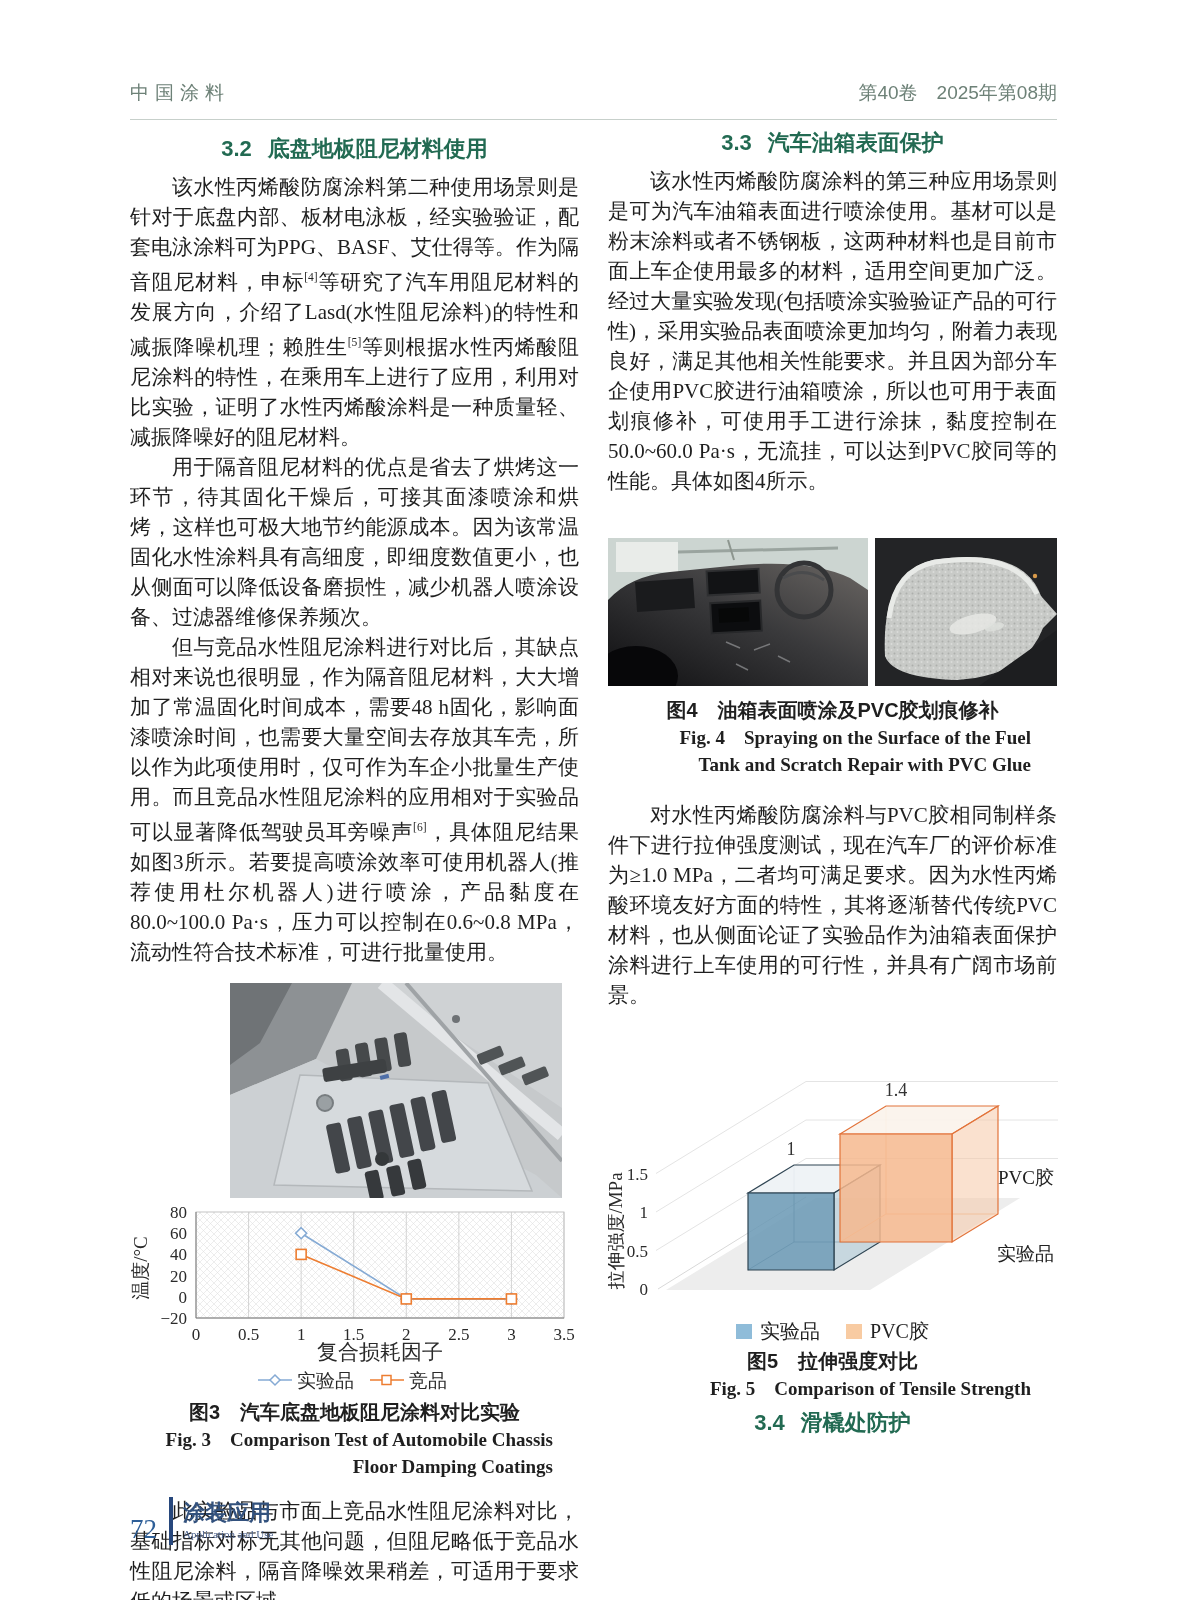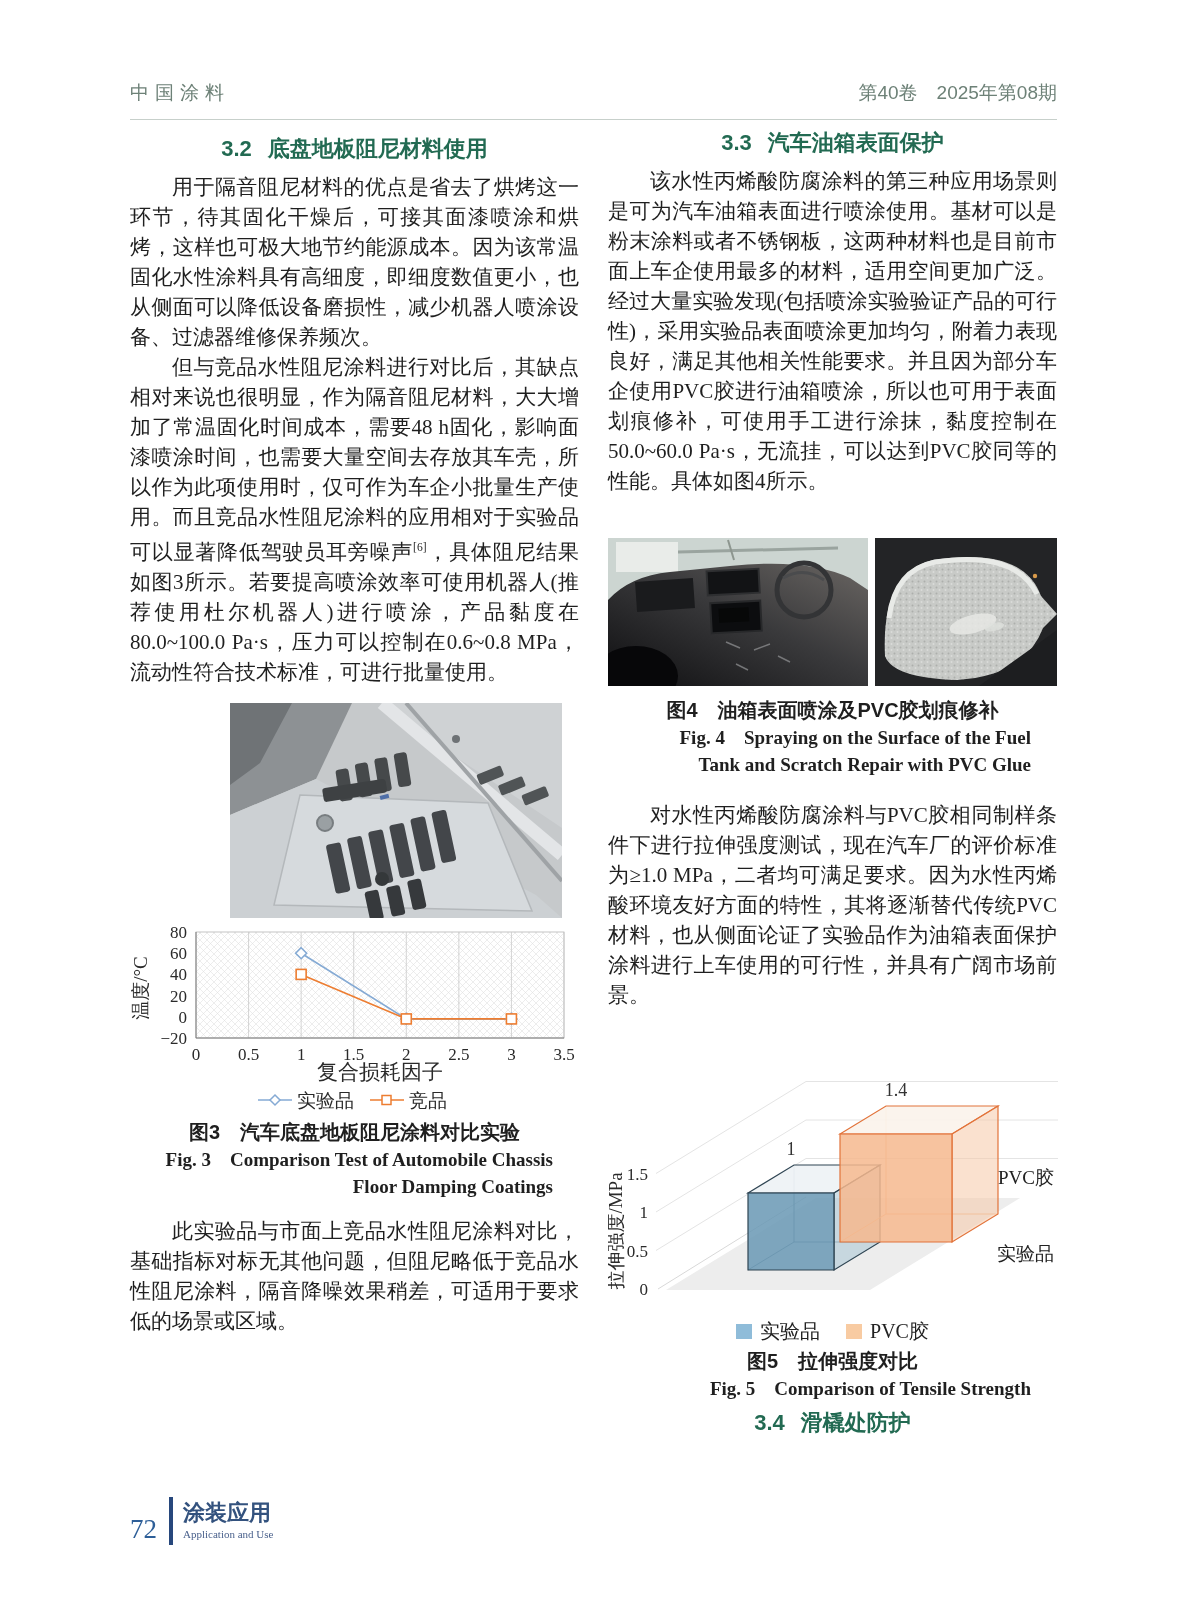--- a/index.html
+++ b/index.html
@@ -62,20 +62,21 @@
 
   <div class="page-header">
     <span class="journal-name">中国涂料</span>
     <span class="issue-info">第40卷　2025年第08期</span>
   </div>
 
   <div class="col col-left">
     <h3 class="sec">
       <span class="num">3.2</span><span>底盘地板阻尼材料使用</span>
     </h3>
+    <p class="body">该水性丙烯酸防腐涂料第二种使用场景则是针对于底盘内部、板材电泳板，经实验验证，配套电泳涂料可为PPG、BASF、艾仕得等。作为隔音阻尼材料，申标<sup>[4]</sup>等研究了汽车用阻尼材料的发展方向，介绍了Lasd(水性阻尼涂料)的特性和减振降噪机理；赖胜生<sup>[5]</sup>等则根据水性丙烯酸阻尼涂料的特性，在乘用车上进行了应用，利用对比实验，证明了水性丙烯酸涂料是一种质量轻、减振降噪好的阻尼材料。</p>
     <p class="body">用于隔音阻尼材料的优点是省去了烘烤这一环节，待其固化干燥后，可接其面漆喷涂和烘烤，这样也可极大地节约能源成本。因为该常温固化水性涂料具有高细度，即细度数值更小，也从侧面可以降低设备磨损性，减少机器人喷涂设备、过滤器维修保养频次。</p>
     <p class="body">但与竞品水性阻尼涂料进行对比后，其缺点相对来说也很明显，作为隔音阻尼材料，大大增加了常温固化时间成本，需要48 h固化，影响面漆喷涂时间，也需要大量空间去存放其车壳，所以作为此项使用时，仅可作为车企小批量生产使用。而且竞品水性阻尼涂料的应用相对于实验品可以显著降低驾驶员耳旁噪声<sup>[6]</sup>，具体阻尼结果如图3所示。若要提高喷涂效率可使用机器人(推荐使用杜尔机器人)进行喷涂，产品黏度在80.0~100.0 Pa·s，压力可以控制在0.6~0.8 MPa，流动性符合技术标准，可进行批量使用。</p>
 
     <figure class="chassis-photo">
       <svg viewBox="0 0 332 215" width="332" height="215">
         <rect width="332" height="215" fill="#c6c9cb"></rect>
         <polygon points="150,0 332,0 332,125 205,40" fill="#cfd2d4"></polygon>
         <line x1="152" y1="0" x2="332" y2="152" stroke="#e3e5e7" stroke-width="13"></line>
         <line x1="176" y1="0" x2="332" y2="178" stroke="#9fa3a6" stroke-width="4"></line>
         <polygon points="0,0 122,0 86,76 0,112" fill="#8d9194"></polygon>

